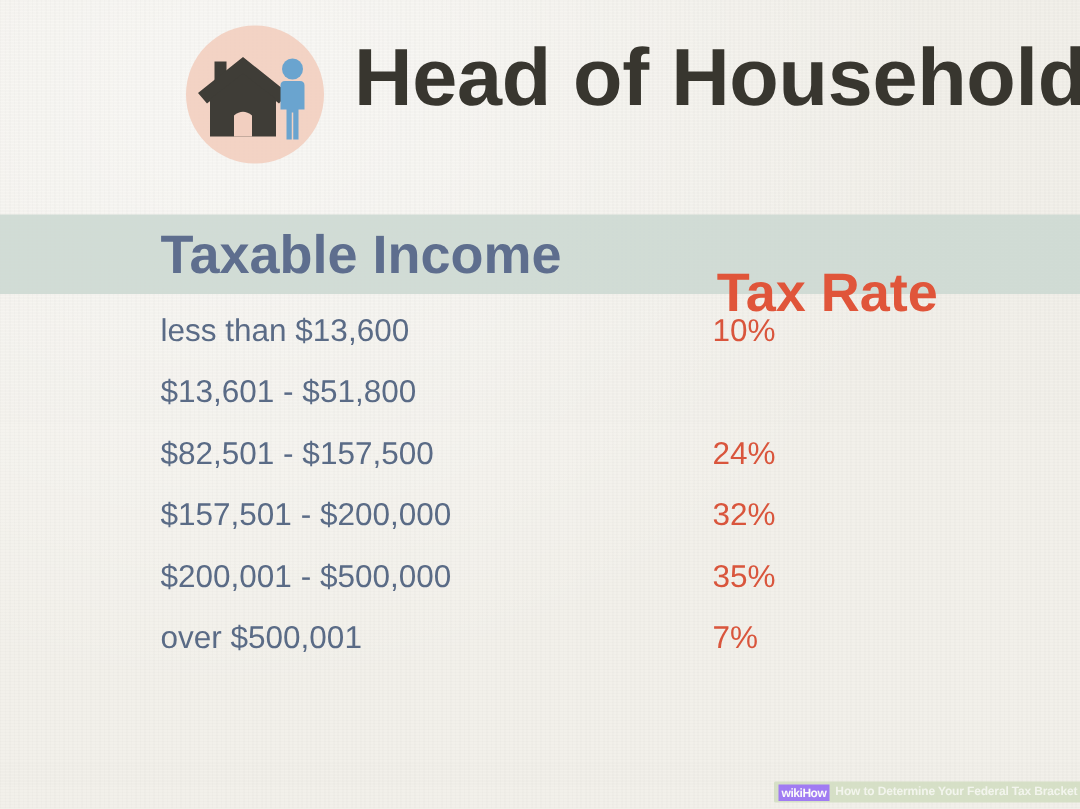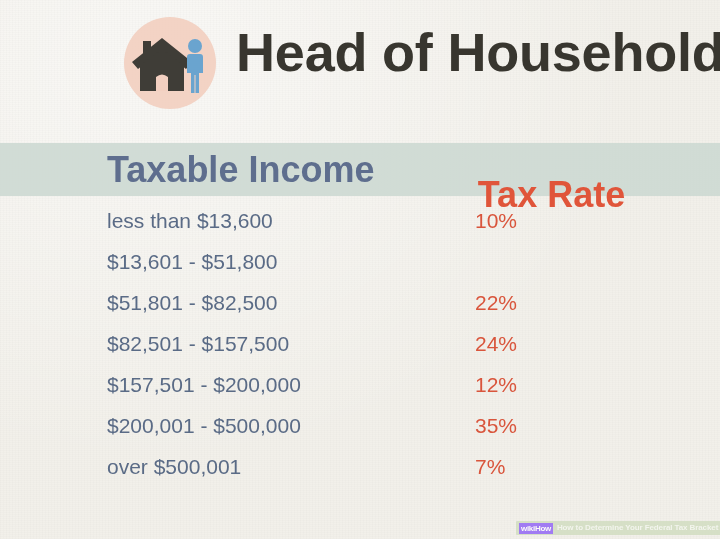--- a/index.html
+++ b/index.html
@@ -196,30 +196,26 @@
 
   <div class="bracket-table" id="bracket-table">
       <div class="bracket-row">
         <div class="cell-income">less than $13,600</div>
         <div class="cell-rate">10%</div>
       </div>
       <div class="bracket-row">
         <div class="cell-income">$13,601 - $51,800</div>
       </div>
       <div class="bracket-row">
-        <div class="cell-income">$51,801 - $82,500</div>
-        <div class="cell-rate">22%</div>
-      </div>
-      <div class="bracket-row">
         <div class="cell-income">$82,501 - $157,500</div>
         <div class="cell-rate">24%</div>
       </div>
       <div class="bracket-row">
         <div class="cell-income">$157,501 - $200,000</div>
-        <div class="cell-rate">12%</div>
+        <div class="cell-rate">32%</div>
       </div>
       <div class="bracket-row">
         <div class="cell-income">$200,001 - $500,000</div>
         <div class="cell-rate">35%</div>
       </div>
       <div class="bracket-row">
         <div class="cell-income">over $500,001</div>
         <div class="cell-rate">7%</div>
       </div>
     </div>

